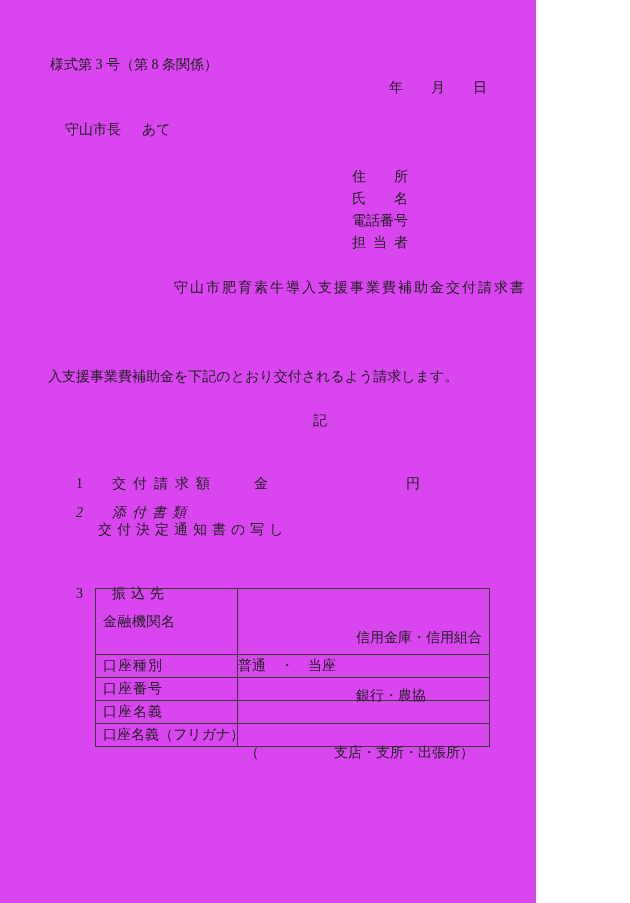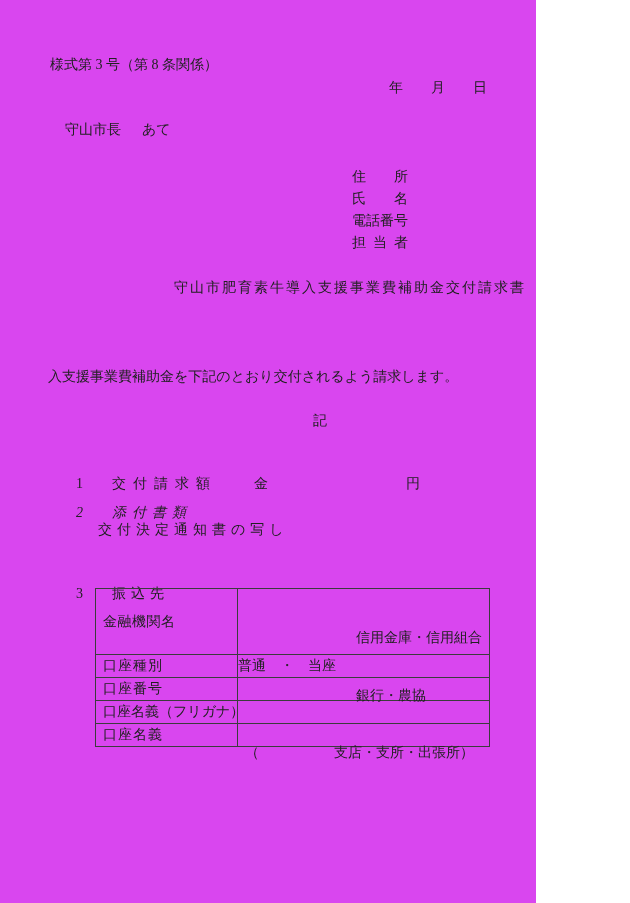--- a/index.html
+++ b/index.html
@@ -108,24 +108,24 @@
       <div class="btd-label">口座種別</div>
       <div class="btd-value acct-type">普通　・　当座</div>
     </div>
 
     <div class="btr row-std">
       <div class="btd-label">口座番号</div>
       <div class="btd-value"></div>
     </div>
 
     <div class="btr row-std">
-      <div class="btd-label" style="letter-spacing:0;">口座名義（フリガナ）</div>
+      <div class="btd-label">口座名義</div>
       <div class="btd-value"></div>
     </div>
 
     <div class="btr row-std">
-      <div class="btd-label">口座名義</div>
+      <div class="btd-label" style="letter-spacing:0;">口座名義（フリガナ）</div>
       <div class="btd-value"></div>
     </div>
 
   </div>
 
 </div>
 
 </body></html>

